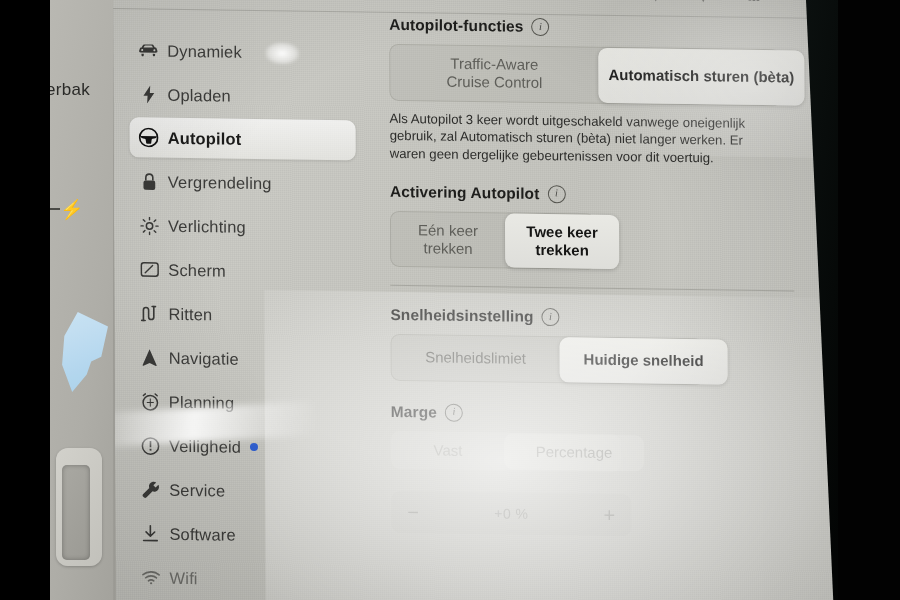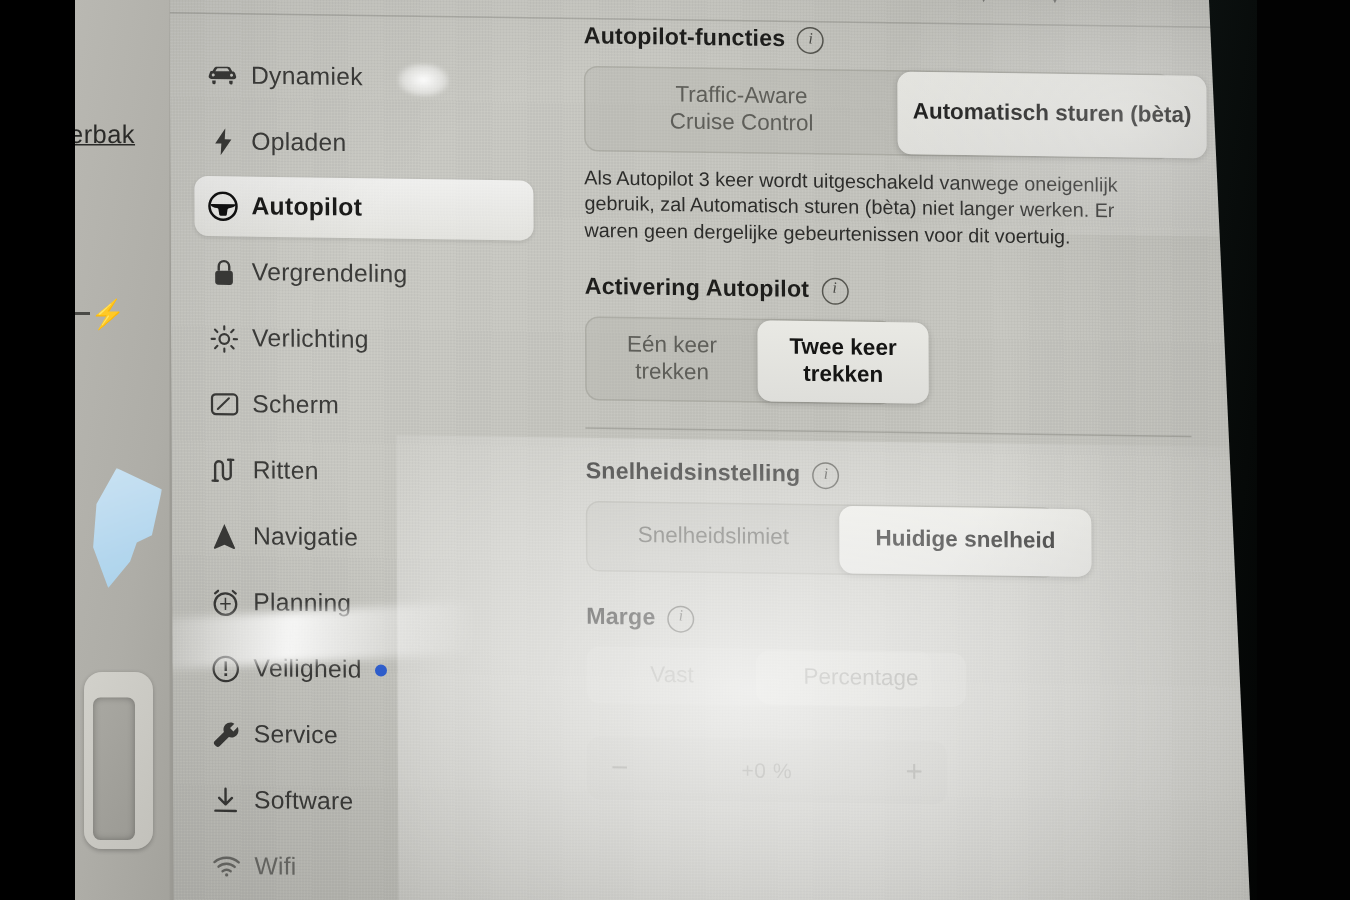--- a/index.html
+++ b/index.html
@@ -20,21 +20,21 @@
     background:linear-gradient(100deg,#0b100f 0%,#060908 45%,#000 100%);z-index:39;
     transform:skewX(2.6deg);transform-origin:top left;}
 
   
   .dash-strip{position:absolute;left:50px;top:0;width:72px;height:600px;
     background:linear-gradient(100deg,#b9b8b2 0%,#aeada7 60%,#a2a19b 100%);z-index:10;}
   .dash-strip-edge{position:absolute;left:113px;top:0;width:10px;height:600px;
     background:linear-gradient(90deg,#9d9c96,#8e8d88);z-index:11;}
 
   .dash-text{position:absolute;left:46px;top:80px;z-index:12;
-    font-size:17px;color:#2a2a28;letter-spacing:.3px;white-space:nowrap;text-decoration:underline;}
+    font-size:17px;color:#2a2a28;letter-spacing:.3px;white-space:nowrap;}
   .dash-bolt{position:absolute;left:60px;top:198px;z-index:12;font-size:19px;color:#1d1d1b;}
   .dash-dash{position:absolute;left:46px;top:208px;width:14px;height:2px;background:#4a4a46;z-index:12;}
 
   
   .blue-blob{position:absolute;left:52px;top:312px;width:56px;height:80px;z-index:13;
     background:linear-gradient(160deg,#cde6f7 0%,#b9dcf3 55%,#a9d2ee 100%);
     clip-path:polygon(46% 0%,100% 18%,88% 56%,70% 62%,62% 78%,36% 100%,18% 66%,22% 30%);
     filter:blur(.6px);opacity:.95;}
 
   

